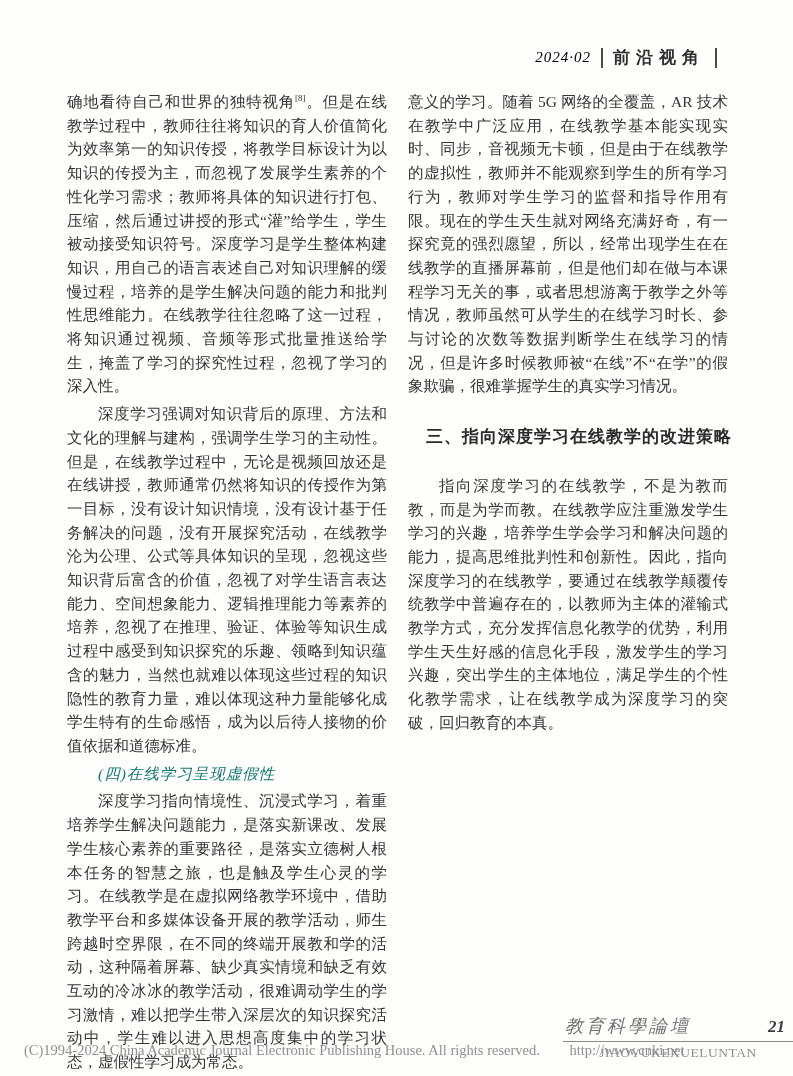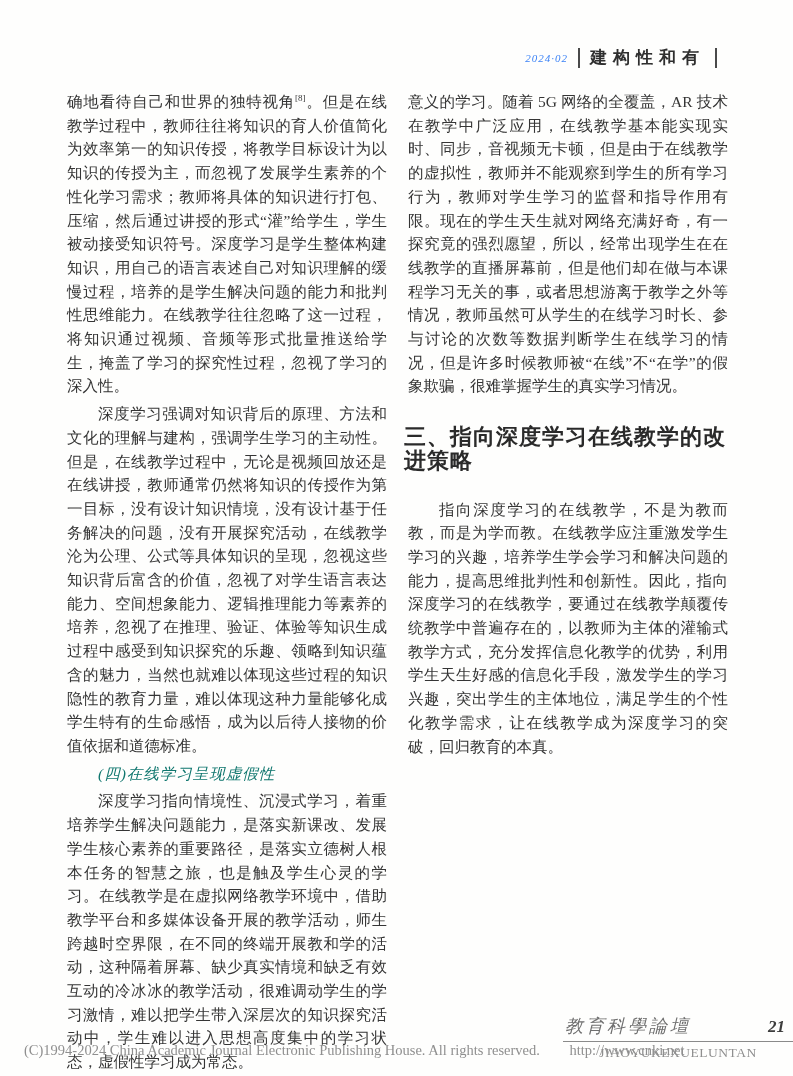--- a/index.html
+++ b/index.html
@@ -13,21 +13,21 @@
   }
   .page{position:absolute;inset:0;background:#fefefd;}
 
   
   .header{
     position:absolute;top:46px;right:76px;
     display:flex;align-items:center;gap:10px;
     white-space:nowrap;
   }
   .issue{
-    font-style:italic;color:#3b82f6;font-size:11px;letter-spacing:1px;
+    font-style:italic;color:#000000;font-size:15px;letter-spacing:1px;
   }
   .hbar{width:2px;height:20px;background:#4a4a4a;display:inline-block;}
   .section-name{
     font-family:"Liberation Sans", sans-serif;
     font-weight:bold;font-size:17px;color:#2f2f2f;letter-spacing:6px;
   }
 
   
   .col{
     position:absolute;top:86px;width:328px;
@@ -43,22 +43,22 @@
 
   .sub-head{
     font-style:italic;
     text-indent:2em;
     letter-spacing:1px;
     color:#0f766e;
   }
   .sec-head{
     font-family:"Liberation Sans", sans-serif;
     font-weight:bold;
-    font-size:22px;
-    text-align:left;
+    font-size:17px;
+    text-align:right;
     text-indent:0 !important;
     letter-spacing:1px;
     color:#2a2a2a;
     margin:27px 0 25px 0 !important;
   }
 
   
   .journal-block{
     position:absolute;left:563px;top:1014px;width:230px;
   }
@@ -89,21 +89,21 @@
   .copyright .url{margin-left:26px;}
 </style>
 </head>
 <body>
 
 <div class="page">
 
   <div class="header">
     <span class="issue">2024·02</span>
     <span class="hbar"></span>
-    <span class="section-name">建构性和有</span>
+    <span class="section-name">前沿视角</span>
     <span class="hbar"></span>
   </div>
 
   <div class="col col-left">
     <p class="cont"><span>确地看待自己和世界的独特视角</span><sup>[8]</sup><span>。但是在线教学过程中，教师往往将知识的育人价值简化为效率第一的知识传授，将教学目标设计为以知识的传授为主，而忽视了发展学生素养的个性化学习需求；教师将具体的知识进行打包、压缩，然后通过讲授的形式“灌”给学生，学生被动接受知识符号。深度学习是学生整体构建知识，用自己的语言表述自己对知识理解的缓慢过程，培养的是学生解决问题的能力和批判性思维能力。在线教学往往忽略了这一过程，将知识通过视频、音频等形式批量推送给学生，掩盖了学习的探究性过程，忽视了学习的深入性。</span></p>
     <p class="indent">深度学习强调对知识背后的原理、方法和文化的理解与建构，强调学生学习的主动性。但是，在线教学过程中，无论是视频回放还是在线讲授，教师通常仍然将知识的传授作为第一目标，没有设计知识情境，没有设计基于任务解决的问题，没有开展探究活动，在线教学沦为公理、公式等具体知识的呈现，忽视这些知识背后富含的价值，忽视了对学生语言表达能力、空间想象能力、逻辑推理能力等素养的培养，忽视了在推理、验证、体验等知识生成过程中感受到知识探究的乐趣、领略到知识蕴含的魅力，当然也就难以体现这些过程的知识隐性的教育力量，难以体现这种力量能够化成学生特有的生命感悟，成为以后待人接物的价值依据和道德标准。</p>
     <p class="sub-head">(四)在线学习呈现虚假性</p>
     <p class="indent">深度学习指向情境性、沉浸式学习，着重培养学生解决问题能力，是落实新课改、发展学生核心素养的重要路径，是落实立德树人根本任务的智慧之旅，也是触及学生心灵的学习。在线教学是在虚拟网络教学环境中，借助教学平台和多媒体设备开展的教学活动，师生跨越时空界限，在不同的终端开展教和学的活动，这种隔着屏幕、缺少真实情境和缺乏有效互动的冷冰冰的教学活动，很难调动学生的学习激情，难以把学生带入深层次的知识探究活动中，学生难以进入思想高度集中的学习状态，虚假性学习成为常态。</p>
     <p class="indent">首先，深度学习强调学习主体性、建构性和有</p>
   </div>

